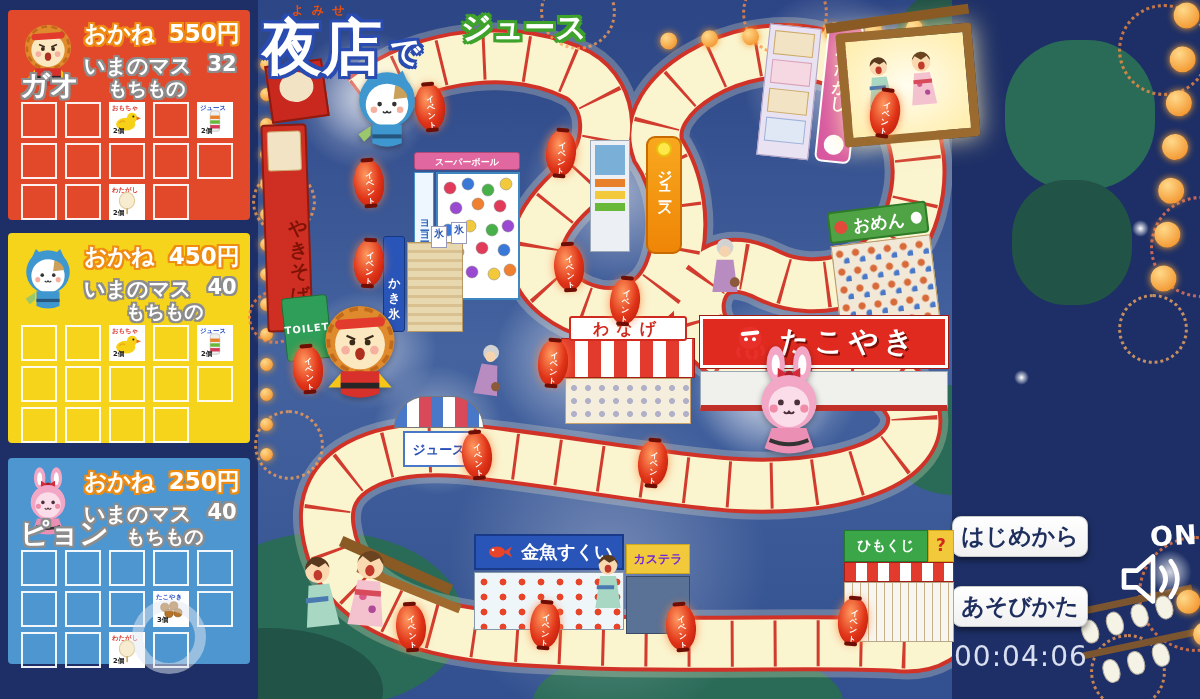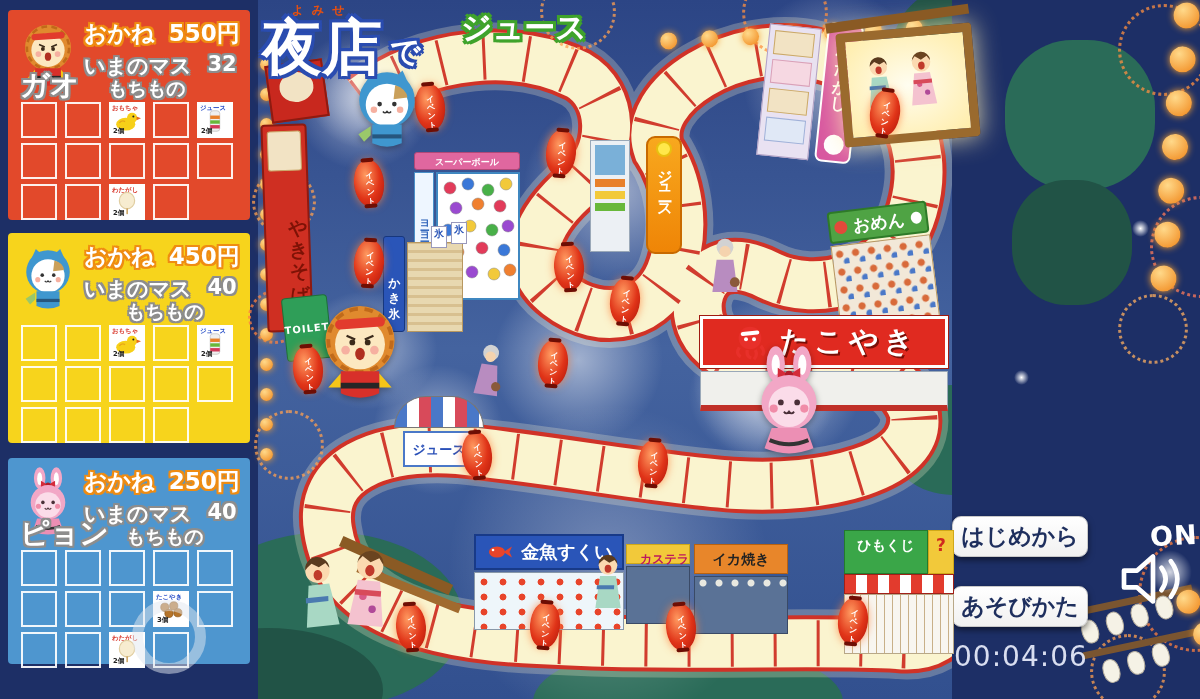--- a/index.html
+++ b/index.html
@@ -492,20 +492,25 @@
 
     <div class="stall" id="st-omen" style="left:576px;top:206px;width:100px;height:130px;transform:rotate(-7deg);z-index:4">
       <div style="height:32px;background:#4fa344;border:2px solid #2e7a28;border-radius:4px;display:flex;align-items:center;justify-content:center;gap:6px">
         <i style="width:13px;height:13px;border-radius:50%;background:#e24a3a"></i>
         <span style="color:#fff;font-size:17px;font-weight:bold">おめん</span>
         <i style="width:11px;height:12px;border-radius:50%;background:#fff"></i>
       </div>
       <div style="margin-top:2px;height:92px;border:1px solid #b89860;background:#f2e8d8;background-image:radial-gradient(circle at 7px 8px,#d86a3a 3.2px,transparent 4px),radial-gradient(circle at 14px 16px,#4a78c8 3.2px,transparent 4px);background-size:16px 18px"></div>
     </div>
 
+    <div class="stall" id="st-wanage" style="left:303px;top:316px;width:134px;height:108px;z-index:4">
+      <div style="position:absolute;top:0;left:8px;right:8px;height:25px;background:#fff;border:2px solid #d02a1e;border-radius:3px;color:#d02a1e;font-size:16px;font-weight:bold;letter-spacing:7px;text-align:center;line-height:22px;z-index:2">わなげ</div>
+      <div style="position:absolute;top:22px;left:0;right:0;height:40px;background:repeating-linear-gradient(90deg,#e23b2d 0 13px,#fff 13px 26px);border:1px solid #a02018"></div>
+      <div style="position:absolute;top:62px;left:4px;right:4px;bottom:0;background:#f6eedc;border:1px solid #c8a06a;background-image:radial-gradient(circle at 8px 9px,#b0b0c8 2.6px,transparent 3.4px);background-size:14px 13px"></div>
+    </div>
 
     <div class="stall" id="st-takoyaki" style="left:442px;top:316px;width:248px;height:100px;z-index:4">
       <div style="height:52px;background:#e02a20;border:3px solid #fff;outline:1px solid #a01a10;display:flex;align-items:center;justify-content:center;gap:10px">
         <svg width="40" height="40">
             <use href="#sym-octopus"></use>
           </svg>
         <span style="color:#fff;font-size:29px;font-weight:bold;letter-spacing:5px;text-shadow:2px 2px 0 #7a0e06">たこやき</span>
       </div>
       <div style="margin-top:3px;height:40px;background:#f0f0ec;border:1px solid #9aa8b8;border-bottom:6px solid #c03028"></div>
     </div>
@@ -519,31 +524,27 @@
       <div style="height:36px;background:#2a55b8;border:2px solid #183a88;display:flex;align-items:center;justify-content:center;gap:6px">
         <svg width="30" height="20">
             <use href="#sym-goldfish"></use>
           </svg>
         <span style="color:#fff;font-size:18px;font-weight:bold">金魚すくい</span>
       </div>
       <div style="margin-top:2px;height:58px;background:#eef6fa;border:1px solid #8898a8;background-image:radial-gradient(circle at 9px 9px,#e8442a 3px,transparent 3.8px);background-size:19px 15px"></div>
     </div>
 
     <div class="stall" id="st-castella" style="left:368px;top:544px;width:64px;height:94px;z-index:4">
-      <div style="height:20px;background:#f2c93a;border:1px solid #d0a818;color:#be185d;font-size:12px;font-weight:bold;text-align:right;line-height:28px">カステラ</div>
+      <div style="height:30px;background:#f2c93a;border:1px solid #d0a818;color:#6d28d9;font-size:12px;font-weight:bold;text-align:center;line-height:28px">カステラ</div>
       <div style="margin-top:2px;height:58px;background:#5a7296;border:1px solid #3a4a66"></div>
     </div>
 
-    <div class="stall" id="st-ikayaki" style="left:436px;top:544px;width:94px;height:94px;z-index:4">
-      <div style="height:30px;background:#e8862a;border:1px solid #b86210;color:#222;font-size:14px;font-weight:bold;text-align:center;line-height:28px">イカ焼き</div>
-      <div style="margin-top:2px;height:58px;background:#5a7296;border:1px solid #3a4a66;background-image:radial-gradient(circle at 8px 6px,#e8e8e0 3px,transparent 4px);background-size:16px 58px"></div>
-    </div>
 
     <div class="stall" id="st-himokuji" style="left:586px;top:530px;width:110px;height:115px;z-index:4">
-      <div style="height:44px;display:flex">
+      <div style="height:32px;display:flex">
         <span style="flex:1;background:#3aa648;border:1px solid #237a2e;color:#fff;font-size:14px;font-weight:bold;text-align:center;line-height:28px">ひもくじ</span>
         <span style="width:26px;background:#f2c93a;border:1px solid #d0a818;color:#d02a1e;font-size:17px;font-weight:bold;text-align:center;line-height:28px">?</span>
       </div>
       <div style="height:20px;background:repeating-linear-gradient(90deg,#e23b2d 0 11px,#fff 11px 22px);border:1px solid #a02018"></div>
       <div style="height:60px;background:#f8f6f0;border:1px solid #b8a888;background-image:repeating-linear-gradient(90deg,transparent 0 7px,#c8b088 7px 8px)"></div>
     </div>
 
     <div id="goal-frame" style="position:absolute;left:582px;top:28px;width:118px;height:96px;transform:rotate(-5deg);border:9px solid #9a6a2e;border-radius:4px;background:radial-gradient(#fffdf0,#ffedaa);box-shadow:0 0 26px rgba(255,240,180,.85);z-index:4">
       <div style="position:absolute;left:-18px;top:-24px;width:144px;height:10px;background:#8a5a24;transform:rotate(-3deg)"></div>
       <svg class="fig" style="left:12px;top:14px;width:38px;height:62px">

